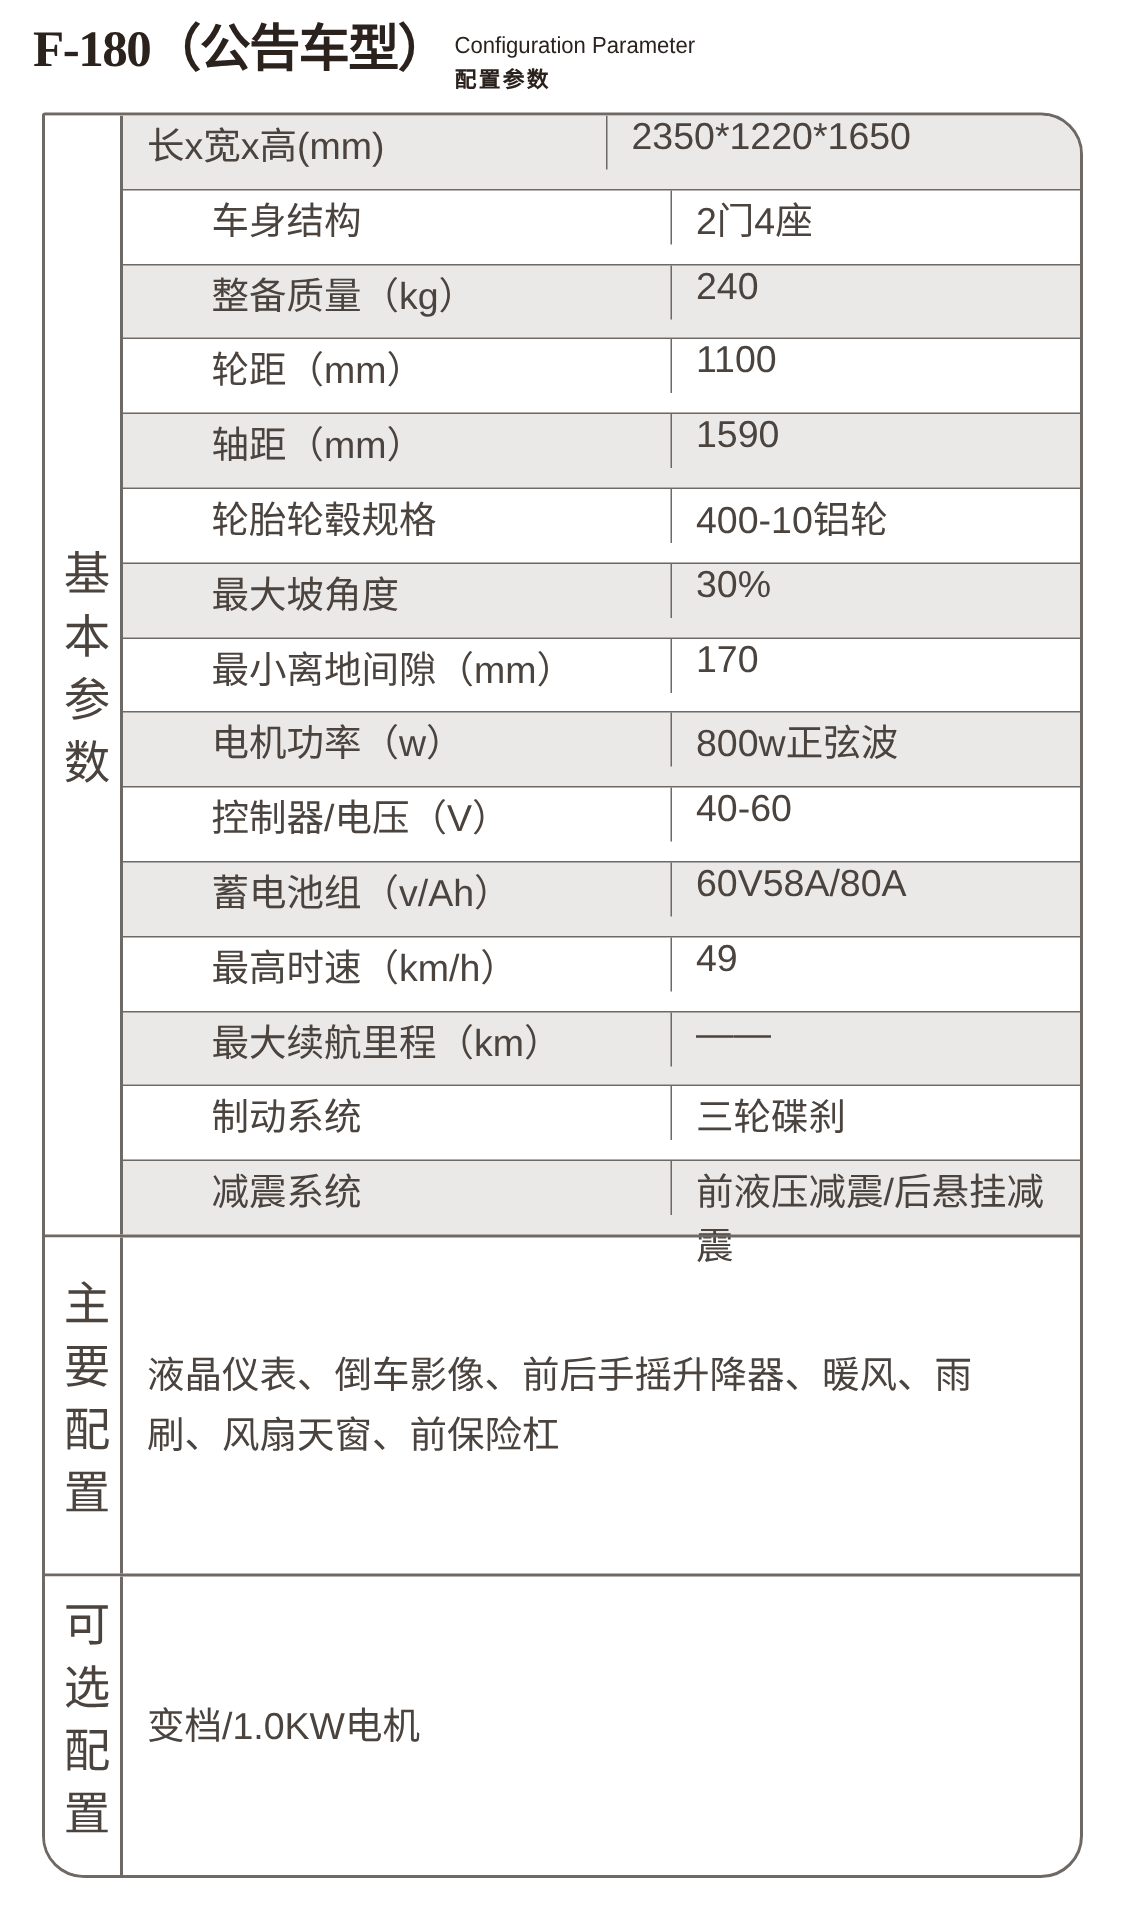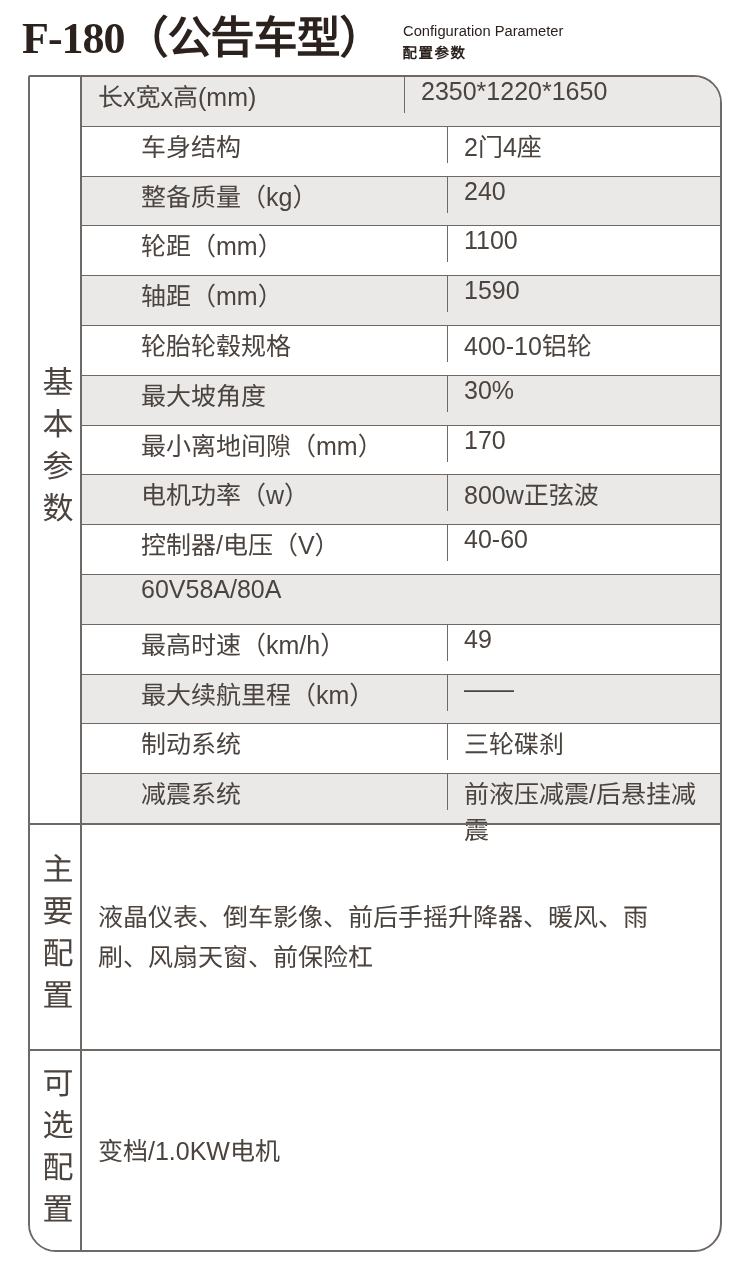--- a/index.html
+++ b/index.html
@@ -19,27 +19,27 @@
     overflow:hidden;
   }
   
   .header{
     position:absolute;left:22px;top:14px;
     display:flex;align-items:flex-start;
   }
   .page-title{
     font-family:"Liberation Serif","DejaVu Serif",serif;
     font-weight:bold;
-    font-size:44px;line-height:1.15;
+    font-size:34px;line-height:1.15;
     color:var(--title);
     letter-spacing:-1px;
     white-space:nowrap;
   }
   .subtitle{
-    margin-left:20px;padding-top:8px;color:var(--title);
+    margin-left:5px;padding-top:8px;color:var(--title);
   }
   .subtitle-en{
     font-size:15.5px;line-height:1.1;white-space:nowrap;
     transform:scaleX(.95);transform-origin:left center;
   }
   .subtitle-zh{
     font-size:14.5px;font-weight:bold;letter-spacing:1.5px;
     margin-top:2px;white-space:nowrap;
   }
   
@@ -145,20 +145,21 @@
         </div>
         <div class="spec-row shaded">
           <div class="key-cell">电机功率（w）</div>
           <div class="value-cell">800w正弦波</div>
         </div>
         <div class="spec-row">
           <div class="key-cell">控制器/电压（V）</div>
           <div class="value-cell">40-60</div>
         </div>
         <div class="spec-row shaded">
+          <div class="key-cell">蓄电池组（v/Ah）</div>
           <div class="value-cell">60V58A/80A</div>
         </div>
         <div class="spec-row">
           <div class="key-cell">最高时速（km/h）</div>
           <div class="value-cell">49</div>
         </div>
         <div class="spec-row shaded">
           <div class="key-cell">最大续航里程（km）</div>
           <div class="value-cell">——</div>
         </div>

